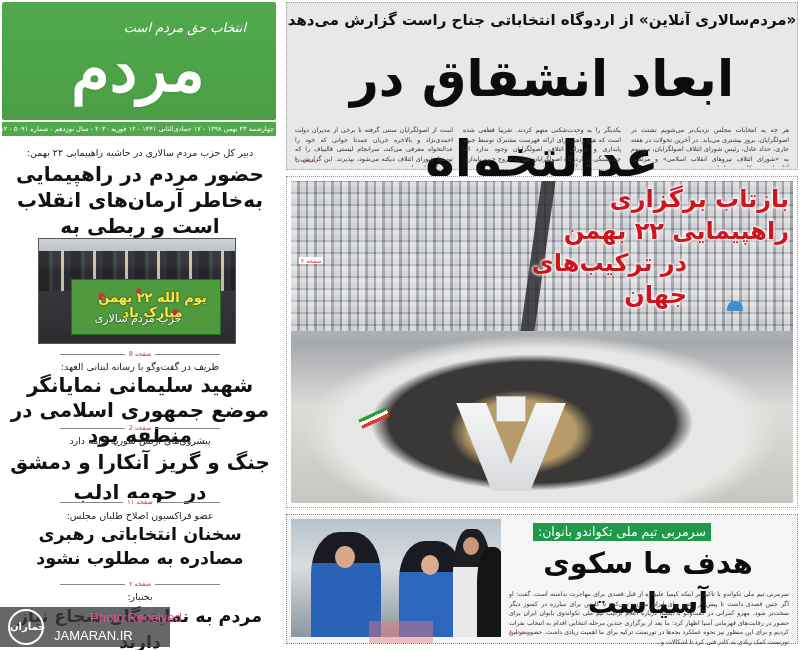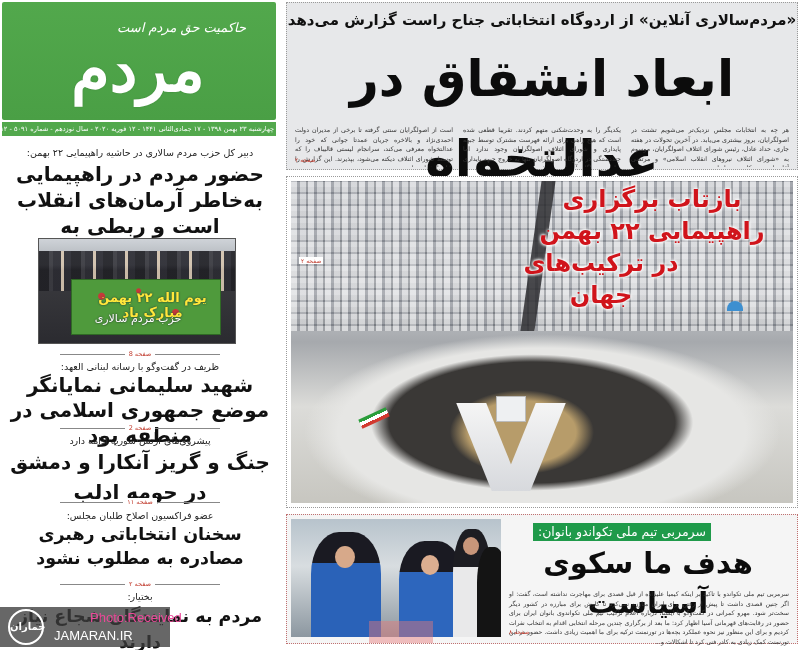--- a/index.html
+++ b/index.html
@@ -100,21 +100,21 @@
   .aerial .tower .leg { position: absolute; bottom: 0; width: 30px; height: 88px; background: linear-gradient(180deg,#f5f5f5,#d7d9dd); }
   .aerial .tower .leg.l { left: 18px; transform: skewX(22deg); }
   .aerial .tower .leg.r { right: 18px; transform: skewX(-22deg); }
   .aerial .tower .top { position: absolute; left: 40px; top: 0; width: 30px; height: 26px; background: #eef0f2; border: 1px solid #bbb; }
   .aerial .flag { position: absolute; left: 68px; top: 232px; width: 30px; height: 10px;
     background: linear-gradient(180deg, #2a9d3a 0 33%, #fff 33% 66%, #d23a30 66%); transform: rotate(-25deg); }
   .aerial .dome { position: absolute; right: 50px; top: 120px; width: 16px; height: 10px; border-radius: 10px 10px 0 0; background: #3d8fd0; }
 
   .photo-headline { position: absolute; left: 0; right: 0; top: 6px; text-align: center; }
   .photo-headline .line { color: #d0141b; font-weight: bold; font-size: 24px; line-height: 32px; text-shadow: 0 0 3px #fff, 0 0 3px #fff, 0 0 4px #fff;
-    display: block; padding-right: 8px; }
+    display: block; text-align: right; padding-right: 8px; }
   .photo-headline .line.l1 { width: 282px; }
   .photo-headline .line.l2 { width: 282px; padding-right: 110px; }
   .photo-ref { position: absolute; left: 12px; top: 80px; font-size: 6px; color: #c0392b; background: #fff; padding: 0 2px; }
 
   .sport-box { position: absolute; left: 2px; top: 514px; width: 512px; height: 130px; border: 1px dotted #c07070; background: #f5f5f5; }
   .sport-photo { position: absolute; left: 4px; top: 4px; width: 210px; height: 118px; overflow: hidden;
     background: linear-gradient(180deg, #b7c3cc 0%, #d8dde0 40%, #8c97a0 100%); }
   .sport-photo .person { position: absolute; bottom: 0; border-radius: 40% 40% 0 0; }
   .sport-photo .p1 { left: 20px; width: 70px; height: 105px; background: linear-gradient(180deg, #1a1a22 0 30%, #2a62b8 30% 100%); }
   .sport-photo .p1 .face { position: absolute; left: 24px; top: 14px; width: 20px; height: 22px; border-radius: 50%; background: #d7a98a; }
@@ -129,21 +129,21 @@
   .sport-ref { position: absolute; left: 222px; top: 113px; font-size: 6px; color: #c0392b; }
   .sport-wm { position: absolute; left: 82px; top: 106px; width: 64px; height: 22px; background: rgba(230,120,120,0.45); }
 </style>
 </head>
 <body>
 
 <div class="page">
 
   <div class="left-col">
     <div class="masthead">
-      <div class="slogan">حاکمیت حق مردم است</div>
+      <div class="slogan">انتخاب حق مردم است</div>
       <div class="logo">مردم سالاری</div>
     </div>
     <div class="dateline">چهارشنبه ۲۳ بهمن ۱۳۹۸ - ۱۷ جمادی‌الثانی ۱۴۴۱ - ۱۲ فوریه ۲۰۲۰ - سال نوزدهم - شماره ۵۰۹۱ - ۱۲ صفحه - ۲۰۰۰ تومان</div>
 
     <div class="side-story story1">
       <div class="kicker">دبیر کل حزب مردم سالاری در حاشیه راهپیمایی ۲۲ بهمن:</div>
       <div class="headline-side">حضور مردم در راهپیمایی به‌خاطر آرمان‌های انقلاب است و ربطی به نارضایتی‌ها ندارد</div>
     </div>
 
     <div class="rally-photo">

